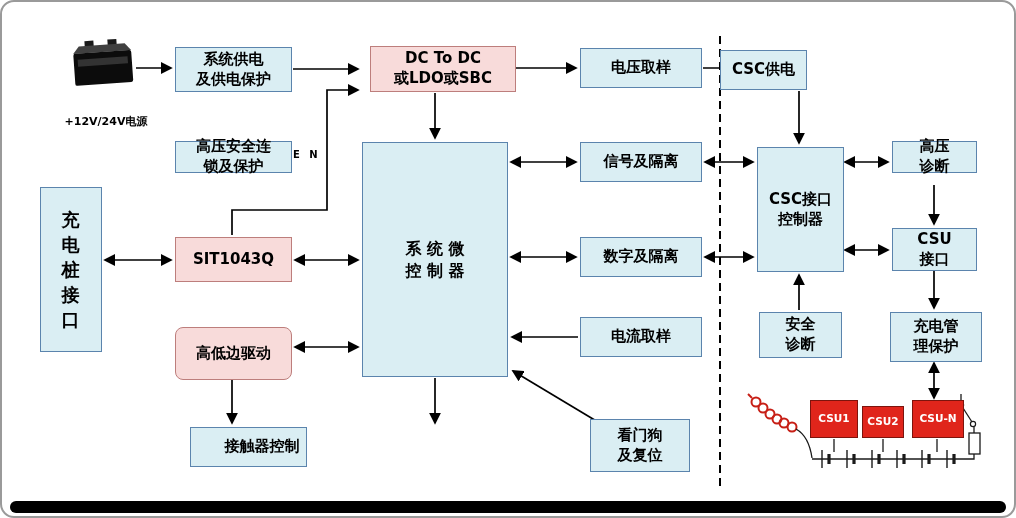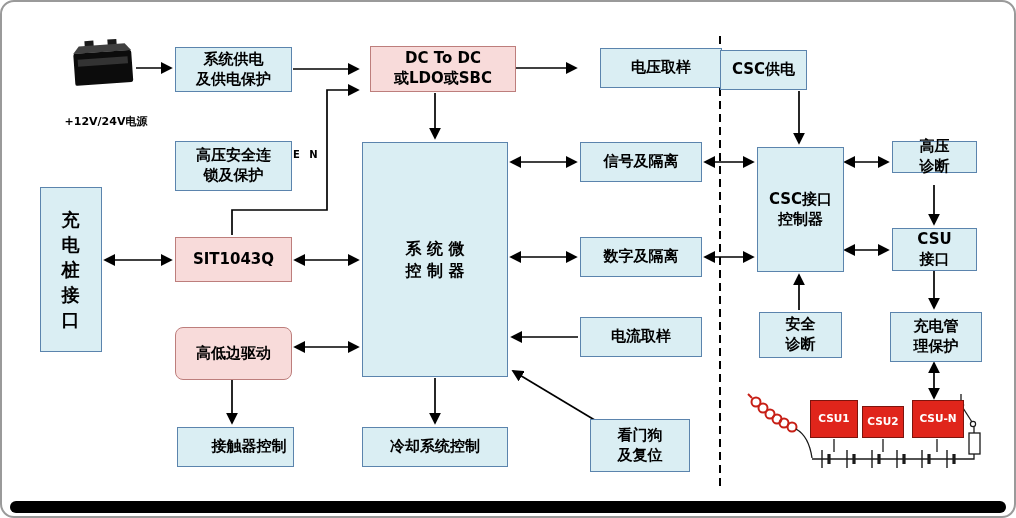--- a/index.html
+++ b/index.html
@@ -142,38 +142,37 @@
       <circle cx="959" cy="403" r="2.6" fill="#ffffff" stroke="#1a1a1a" stroke-width="1.2"></circle>
       <circle cx="971" cy="422" r="2.6" fill="#ffffff" stroke="#1a1a1a" stroke-width="1.2"></circle>
     </g>
   </svg>
 
   <div class="floating-label power-label" style="left:56px;top:84px;">+12V/24V电源</div>
   <div class="floating-label en-label" style="left:291px;top:119px;">E N</div>
 
   <div class="box blue" style="left:173px;top:45px;width:117px;height:45px;">系统供电
 及供电保护</div>
-  <div class="box blue" style="left:173px;top:139px;width:117px;height:50px;">高压安全连
+  <div class="box blue" style="left:173px;top:139px;width:117px;height:32px;">高压安全连
 锁及保护</div>
   <div class="box blue port" style="left:38px;top:185px;width:62px;height:165px;">充
 电
 桩
 接
 口</div>
   <div class="box pink" style="left:173px;top:235px;width:117px;height:45px;">SIT1043Q</div>
   <div class="box pink" style="left:173px;top:325px;width:117px;height:53px;border-radius:8px;">高低边驱动</div>
-  <div class="box blue" style="left:175px;top:425px;width:117px;height:40px;padding-left:27px;">接触器控制</div>
+  <div class="box blue" style="left:188px;top:425px;width:117px;height:40px;padding-left:27px;">接触器控制</div>
 
   <div class="box pink" style="left:368px;top:44px;width:146px;height:46px;">DC To DC
 或LDO或SBC</div>
   <div class="box blue mcu" style="left:360px;top:140px;width:146px;height:235px;">系 统 微
 控 制 器</div>
-  <div class="box blue" style="left:360px;top:425px;width:146px;height:40px;">冷却系统控制</div>
 
-  <div class="box blue" style="left:578px;top:46px;width:122px;height:40px;margin-left:20px;">电压取样</div>
+  <div class="box blue" style="left:578px;top:46px;width:122px;height:40px;">电压取样</div>
   <div class="box blue" style="left:578px;top:140px;width:122px;height:40px;">信号及隔离</div>
   <div class="box blue" style="left:578px;top:235px;width:122px;height:40px;">数字及隔离</div>
   <div class="box blue" style="left:578px;top:315px;width:122px;height:40px;">电流取样</div>
   <div class="box blue" style="left:588px;top:417px;width:100px;height:53px;">看门狗
 及复位</div>
 
   <div class="box blue" style="left:718px;top:48px;width:87px;height:40px;">CSC供电</div>
   <div class="box blue" style="left:755px;top:145px;width:87px;height:125px;">CSC接口
 控制器</div>
   <div class="box blue" style="left:890px;top:139px;width:85px;height:32px;">高压

